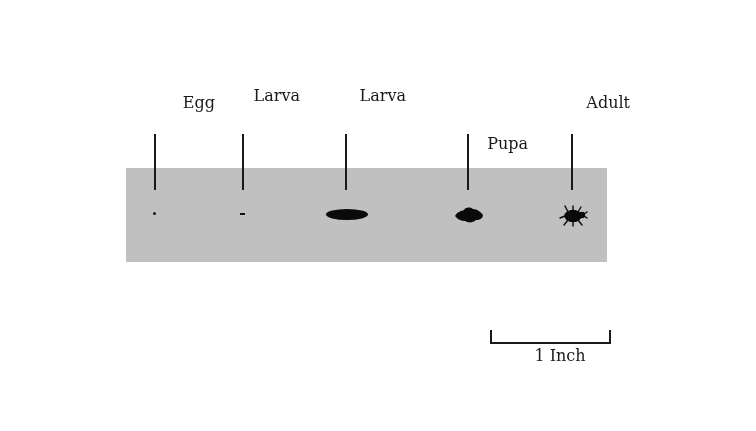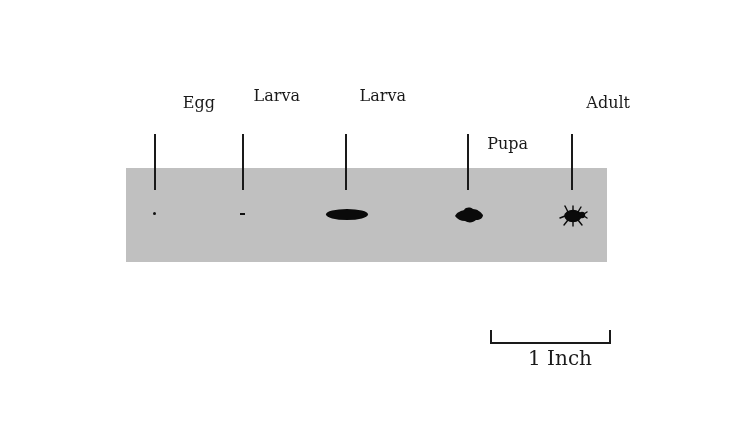--- a/index.html
+++ b/index.html
@@ -4,21 +4,21 @@
   <style>
     html, body { margin: 0; padding: 0; background: #ffffff; }
     body { width: 756px; height: 431px; position: relative; overflow: hidden;
            font-family: "DejaVu Serif", "Liberation Serif", serif; color: #1a1a1a; }
     .band { position: absolute; left: 126px; top: 168px; width: 481px; height: 94px; background: #c0c0c0; }
     .label { position: absolute; font-size: 16px; line-height: 21px; text-align: right; width: 120px; margin-left: -60px; white-space: nowrap; }
     .line { position: absolute; width: 2px; background: #1a1a1a; }
     .specimen { position: absolute; }
     .scale { position: absolute; left: 490px; top: 330px; width: 121px; height: 14px;
              border-left: 2px solid #1a1a1a; border-right: 2px solid #1a1a1a; border-bottom: 2px solid #1a1a1a; box-sizing: border-box; }
-    .scale-label { position: absolute; left: 500px; top: 346px; width: 120px; text-align: center; font-size: 20px; }
+    .scale-label { position: absolute; left: 500px; top: 346px; width: 120px; text-align: center; font-size: 16px; }
   </style>
 </head>
 <body>
 
 <div class="band"></div>
 
 <div class="label" style="left:155px; top:92px;">
   <div>Egg</div>
 </div>
 <div class="line" style="left:154px; top:134px; height:56px;"></div>

